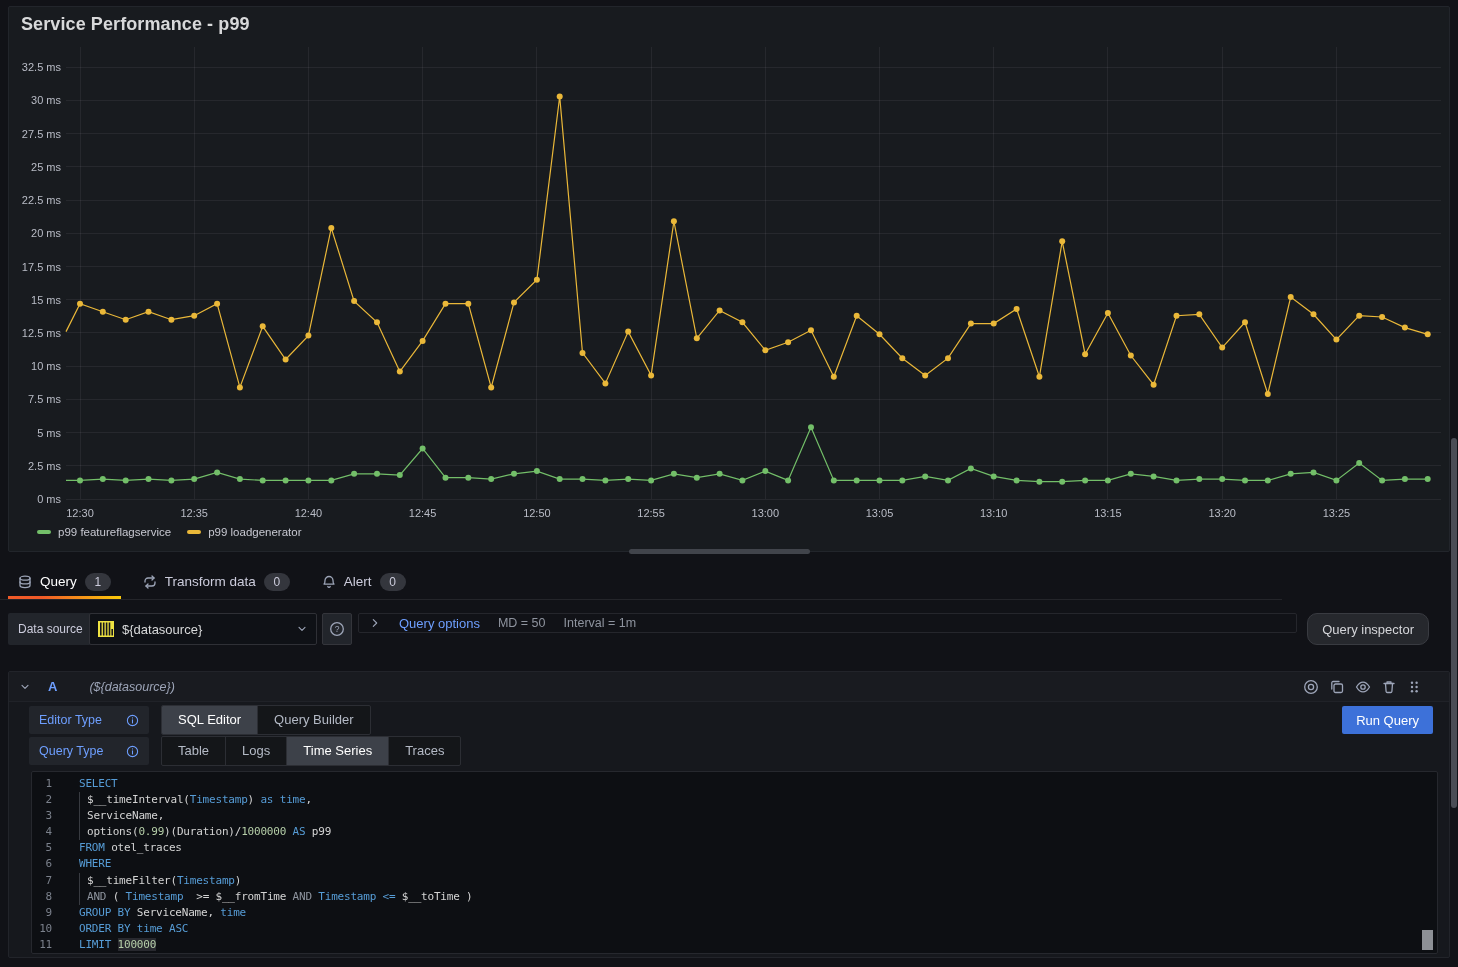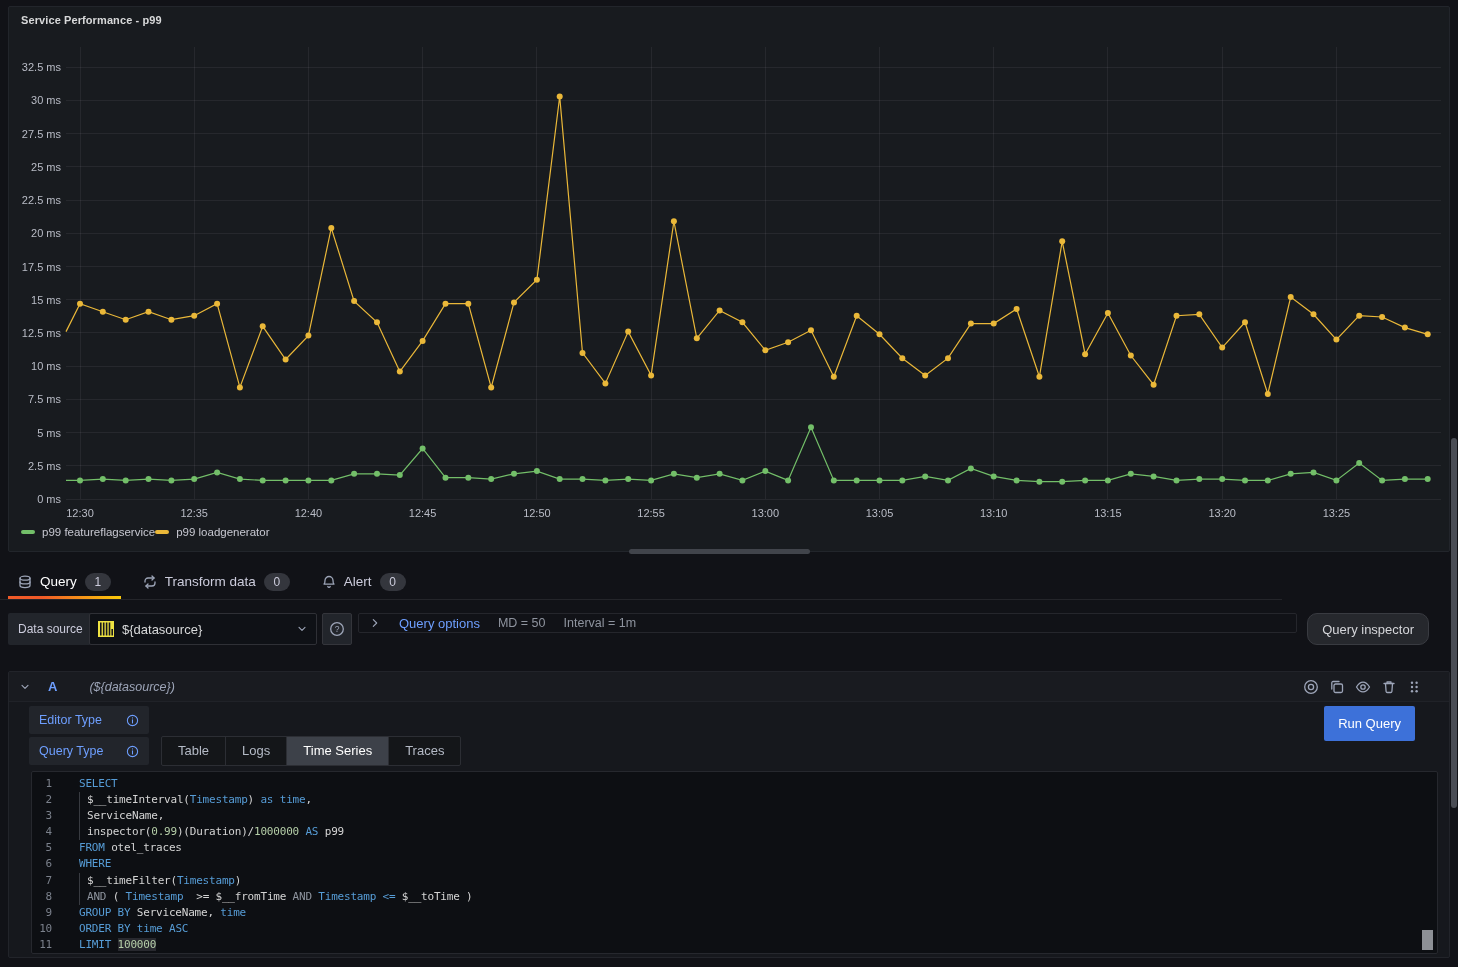--- a/index.html
+++ b/index.html
@@ -4,25 +4,25 @@
 <style>
   html,body{margin:0;padding:0;}
   body{
     width:1458px;height:967px;position:relative;overflow:hidden;
     background:#111217;color:#ccccdc;
     font-family:"Liberation Sans",sans-serif;font-size:13px;
   }
   
   .panel{position:absolute;left:8px;top:6px;width:1442px;height:546px;
     background:#181b1f;border:1px solid #22252b;border-radius:2px;box-sizing:border-box;}
-  .panel-title{position:absolute;left:12px;top:7px;font-size:11px;font-weight:700;color:#d8d9da;letter-spacing:.1px;}
+  .panel-title{position:absolute;left:12px;top:7px;font-size:18px;font-weight:700;color:#d8d9da;letter-spacing:.1px;}
   #chart{position:absolute;left:0;top:0;}
   #chart .grid{stroke:rgba(204,204,220,0.08);stroke-width:1;shape-rendering:crispEdges;}
   #chart text{font-family:"Liberation Sans",sans-serif;font-size:11px;fill:#b9bcc6;}
-  .legend{position:absolute;left:12px;top:519px;display:flex;gap:0;align-items:center;}
+  .legend{position:absolute;left:28px;top:519px;display:flex;gap:16px;align-items:center;}
   .legend-item{display:flex;align-items:center;gap:7px;font-size:11.5px;color:#c7c8d1;}
   .legend-swatch{width:14px;height:4px;border-radius:2px;display:inline-block;}
   .panel-drag{position:absolute;left:629px;top:549px;width:181px;height:5px;border-radius:3px;background:#41444b;}
 
   
   .tabbar{position:absolute;left:0;top:564px;width:1282px;height:36px;
     border-bottom:1px solid rgba(204,204,220,0.10);display:flex;align-items:stretch;padding-left:8px;box-sizing:border-box;}
   .tab{display:flex;align-items:center;gap:8px;padding:0 10px;margin-right:12px;position:relative;cursor:pointer;color:#ccccdc;}
   .tab .tab-label{font-size:13.5px;}
   .tab.active .tab-label{color:#fff;font-weight:500;}
@@ -59,21 +59,21 @@
 
   .row-editor{position:absolute;left:20px;top:34px;height:28px;display:flex;align-items:center;}
   .row-query{position:absolute;left:20px;top:65px;height:28px;display:flex;align-items:center;}
   .chip-sm{background:#22252b;border-radius:2px;height:28px;display:flex;align-items:center;gap:8px;padding:0 10px;
     width:100px;justify-content:space-between;}
   .chip-sm .chip-label{color:#6e9fff;font-size:12.5px;}
   .seg-group{display:flex;margin-left:12px;border:1px solid #2c2e34;border-radius:2px;overflow:hidden;background:#141619;}
   .seg{height:28px;line-height:28px;padding:0 16px;font-size:13px;color:#b4bac6;cursor:pointer;border-right:1px solid #2c2e34;}
   .seg:last-child{border-right:none;}
   .seg.active{background:#3d4149;color:#fff;font-weight:500;}
-  .btn-primary{position:absolute;right:34px;top:34px;height:35px;background:#3d71d9;border-radius:2px;color:#fff;
+  .btn-primary{position:absolute;right:16px;top:34px;height:28px;background:#3d71d9;border-radius:2px;color:#fff;
     display:flex;align-items:center;padding:0 14px;font-size:13px;font-weight:500;cursor:pointer;}
 
   
   .code{position:absolute;left:22px;top:99px;width:1407px;height:183px;background:#0d0f13;
     border:1px solid #26282e;border-radius:2px;box-sizing:border-box;padding-top:4px;overflow:hidden;}
   .code-line{display:flex;height:16.1px;line-height:16.1px;font-family:"DejaVu Sans Mono",monospace;font-size:11px;letter-spacing:-0.2px;white-space:pre;}
   .code-line .ln{width:20px;text-align:right;color:#7b818c;flex:none;}
   .code-line .lt{padding-left:27px;color:#d4d4d4;}
   .guide{display:inline-block;width:7px;height:16px;border-left:1px solid #383b41;vertical-align:top;}
   .c-kw{color:#569cd6;}
@@ -415,20 +415,24 @@
     <div class="chip-sm">
       <span class="chip-label">Editor Type</span>
       <span style="color:#6e9fff;display:inline-flex">
         <svg width="13" height="13" viewBox="0 0 16 16" class="icon-stroke">
             <circle cx="8" cy="8" r="6.3"></circle>
             <path d="M8 7v4"></path>
             <path d="M8 4.6v.2"></path>
           </svg>
       </span>
     </div>
+    <div class="seg-group" id="editor-type-group">
+        <div class="seg active">SQL Editor</div>
+        <div class="seg">Query Builder</div>
+      </div>
   </div>
 
   <div class="row-query">
     <div class="chip-sm">
       <span class="chip-label">Query Type</span>
       <span style="color:#6e9fff;display:inline-flex">
         <svg width="13" height="13" viewBox="0 0 16 16" class="icon-stroke">
             <circle cx="8" cy="8" r="6.3"></circle>
             <path d="M8 7v4"></path>
             <path d="M8 4.6v.2"></path>
@@ -443,21 +447,21 @@
       </div>
   </div>
 
   <div class="btn-primary">Run Query</div>
 
   <div class="code">
     <div>
         <div class="code-line"><span class="ln">1</span><span class="lt"><span class="c-kw">SELECT</span></span></div>
         <div class="code-line"><span class="ln">2</span><span class="lt"><span class="guide"></span><span class="c-def">$__timeInterval(</span><span class="c-kw">Timestamp</span><span class="c-def">) </span><span class="c-kw">as</span><span class="c-def"> </span><span class="c-kw">time</span><span class="c-def">,</span></span></div>
         <div class="code-line"><span class="ln">3</span><span class="lt"><span class="guide"></span><span class="c-def">ServiceName,</span></span></div>
-        <div class="code-line"><span class="ln">4</span><span class="lt"><span class="guide"></span><span class="c-def">inspector(</span><span class="c-num">0.99</span><span class="c-def">)(Duration)/</span><span class="c-num">1000000</span><span class="c-def"> </span><span class="c-kw">AS</span><span class="c-def"> p99</span></span></div>
+        <div class="code-line"><span class="ln">4</span><span class="lt"><span class="guide"></span><span class="c-def">options(</span><span class="c-num">0.99</span><span class="c-def">)(Duration)/</span><span class="c-num">1000000</span><span class="c-def"> </span><span class="c-kw">AS</span><span class="c-def"> p99</span></span></div>
         <div class="code-line"><span class="ln">5</span><span class="lt"><span class="c-kw">FROM</span><span class="c-def"> otel_traces</span></span></div>
         <div class="code-line"><span class="ln">6</span><span class="lt"><span class="c-kw">WHERE</span></span></div>
         <div class="code-line"><span class="ln">7</span><span class="lt"><span class="guide"></span><span class="c-def">$__timeFilter(</span><span class="c-kw">Timestamp</span><span class="c-def">)</span></span></div>
         <div class="code-line"><span class="ln">8</span><span class="lt"><span class="guide"></span><span class="c-dim">AND</span><span class="c-def"> ( </span><span class="c-kw">Timestamp</span><span class="c-def">  &gt;= </span><span class="c-def">$__fromTime </span><span class="c-dim">AND</span><span class="c-def"> </span><span class="c-kw">Timestamp</span><span class="c-def"> </span><span class="c-kw">&lt;=</span><span class="c-def"> $__toTime )</span></span></div>
         <div class="code-line"><span class="ln">9</span><span class="lt"><span class="c-kw">GROUP BY</span><span class="c-def"> ServiceName, </span><span class="c-kw">time</span></span></div>
         <div class="code-line"><span class="ln">10</span><span class="lt"><span class="c-kw">ORDER BY</span><span class="c-def"> </span><span class="c-kw">time</span><span class="c-def"> </span><span class="c-kw">ASC</span></span></div>
         <div class="code-line"><span class="ln">11</span><span class="lt"><span class="c-kw">LIMIT</span><span class="c-def"> </span><span class="c-numhl">100000</span></span></div>
       </div>
     <div class="mini-thumb"></div>
   </div>

